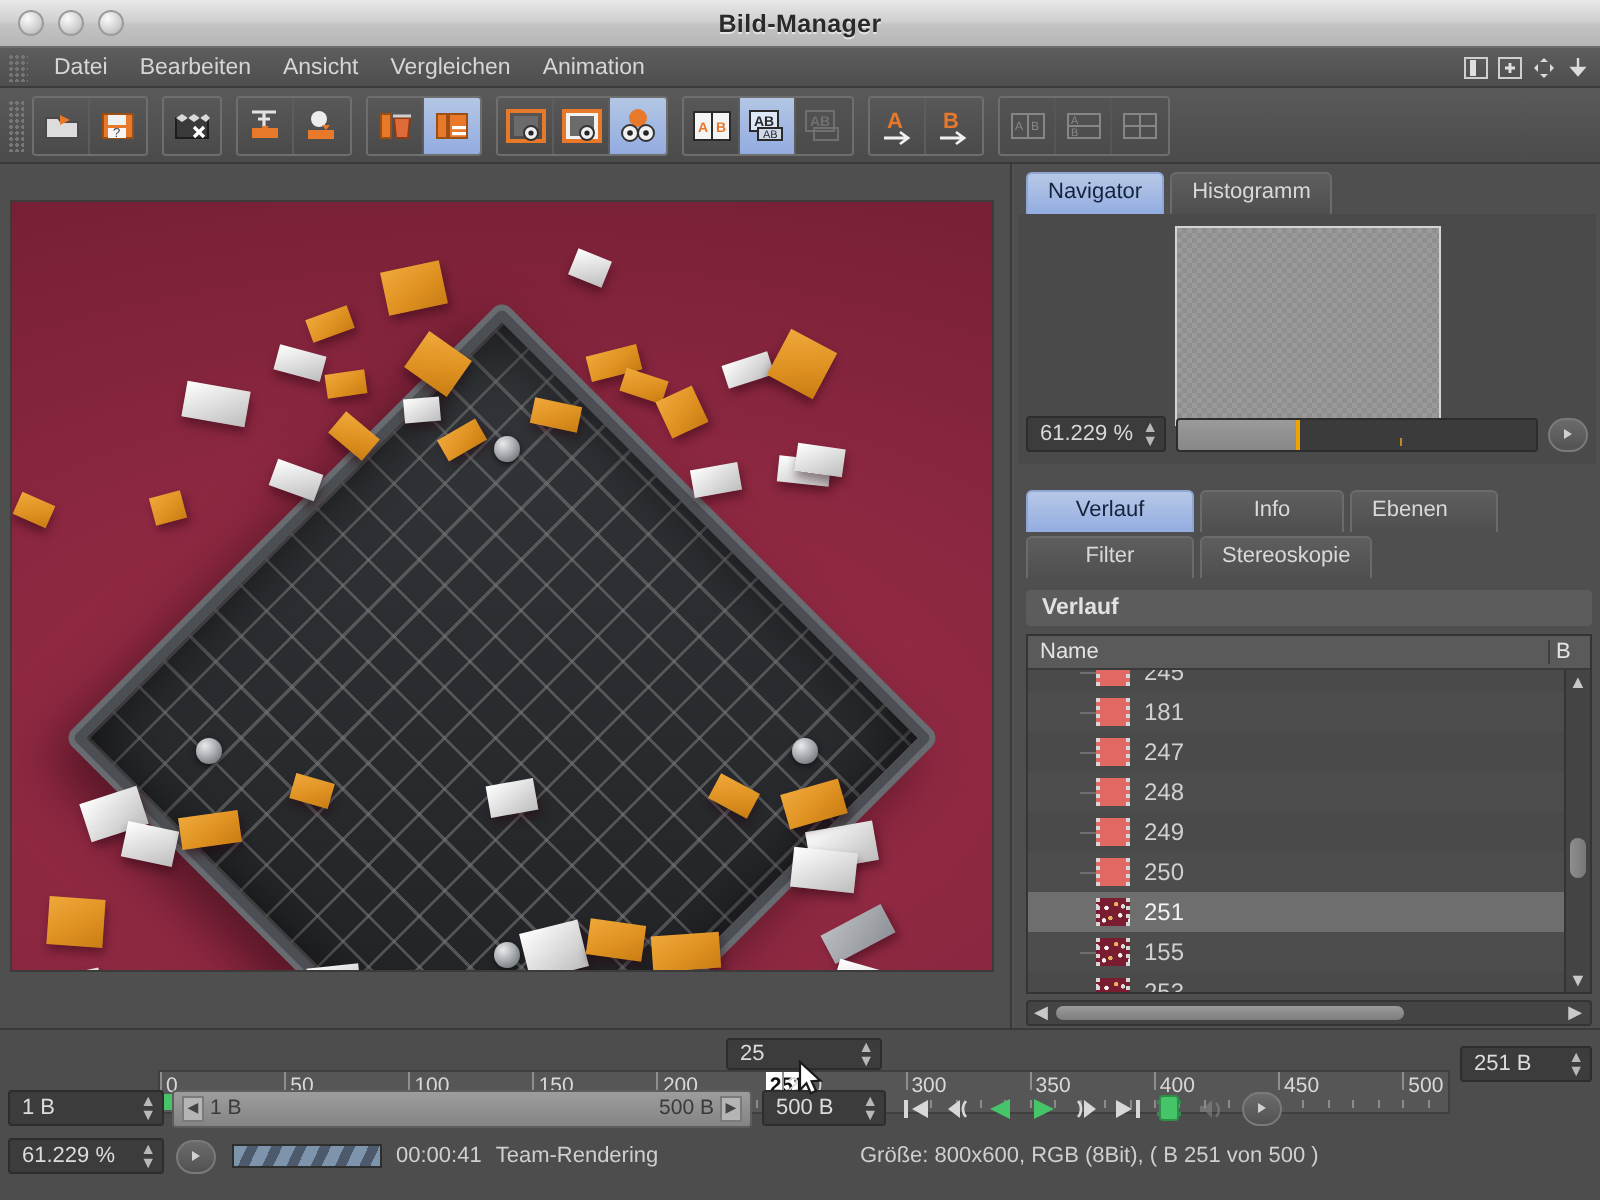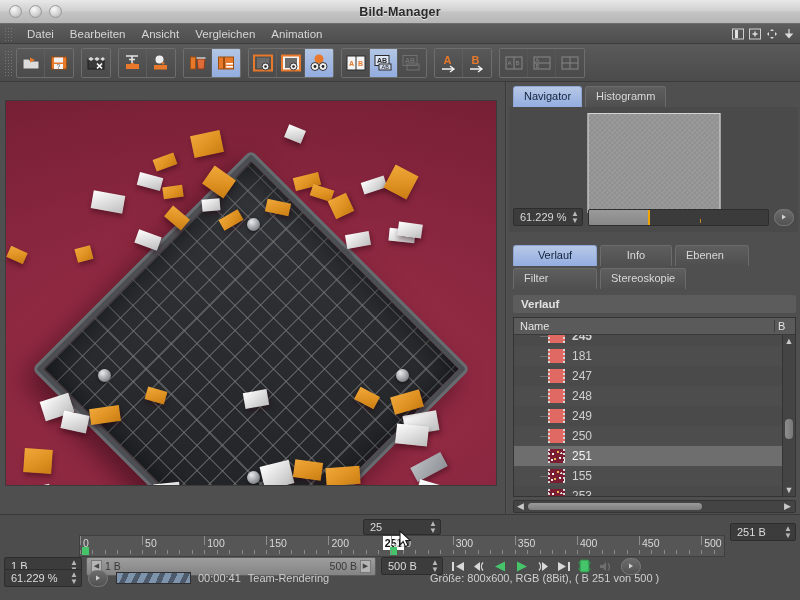--- a/index.html
+++ b/index.html
@@ -225,21 +225,21 @@
     background: linear-gradient(to bottom,#9a9a9a,#7e7e7e);
   }
   .arrow-g { font-size:9px; color:#c9c9c9; line-height:9px; }
 
   
   .bottom {
     position:absolute; left:0; top:514px; width:800px; height:86px;
     background:#4d4d4d; border-top:1px solid #3a3a3a;
   }
   .brow { position:absolute; left:0; width:800px; height:22px; display:flex; align-items:center; }
-  .brow1 { top:4px;flex-direction:column; } .brow2 { top:40px; } .brow3 { top:52px; }
+  .brow1 { top:4px;flex-direction:column; } .brow2 { top:28px; } .brow3 { top:52px; }
 
   .fieldsm {
     width:78px; height:18px; margin-left:4px; background:#3c3c3c;
     border:1px solid #2d2d2d; border-radius:2px; color:#dcdcdc; font-size:11px;
     display:flex; align-items:center; justify-content:space-between; padding:0 3px 0 6px;
   }
   .timeline {
     position:relative; margin-left:4px; height:22px; background:#565656;
     border:1px solid #3f3f3f; flex:0 0 auto; width:646px; overflow:hidden;
   }
@@ -573,34 +573,34 @@
     </div>
 
     <div class="hpanel">
       <div class="hp-tabs">
         <div class="hp-row">
           <div class="tab active" style="min-width:84px;text-align:center">Verlauf</div>
           <div class="tab" style="min-width:72px;text-align:center">Info</div>
           <div class="tab" style="min-width:74px;text-align:left">Ebenen</div>
         </div>
         <div class="hp-row">
-          <div class="tab" style="min-width:84px;">Filter</div>
+          <div class="tab" style="min-width:84px;text-align:center">Filter</div>
           <div class="tab" style="min-width:80px;text-align:center">Stereoskopie</div>
         </div>
       </div>
 
       <div class="verlauf-hdr">Verlauf</div>
 
       <div class="listbox">
         <div class="lb-head">
           <div class="lb-h1">Name</div>
           <div class="lb-h2">B</div>
         </div>
         <div class="lb-rows" id="history-rows">
-            <div class="lrow" style="margin-top: -9px; font-weight: bold;">
+            <div class="lrow" style="margin-top: -9px;">
               <div class="tline"></div>
               <div class="filmstrip" style="margin-left: 16px;"></div>
               <span>245</span>
             </div>
             <div class="lrow">
               <div class="tline"></div>
               <div class="filmstrip" style="margin-left: 16px;"></div>
               <span>181</span>
             </div>
             <div class="lrow">

